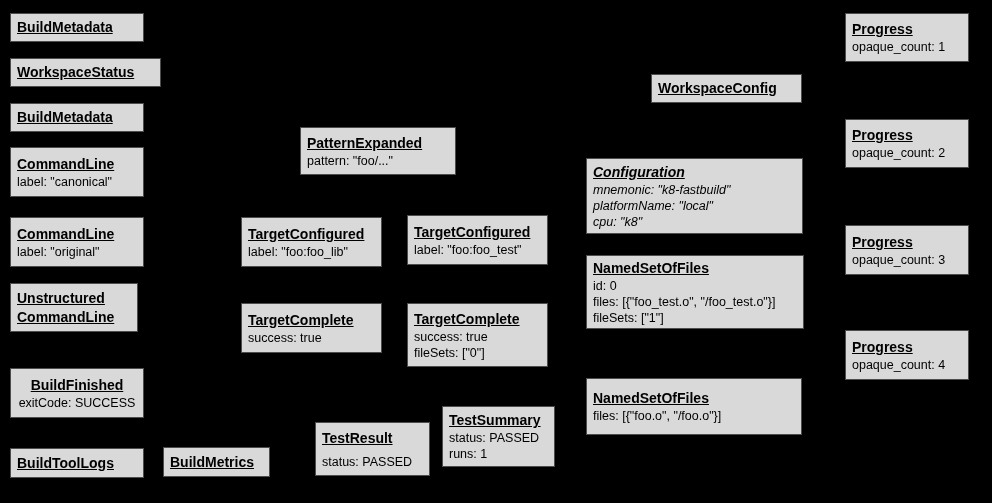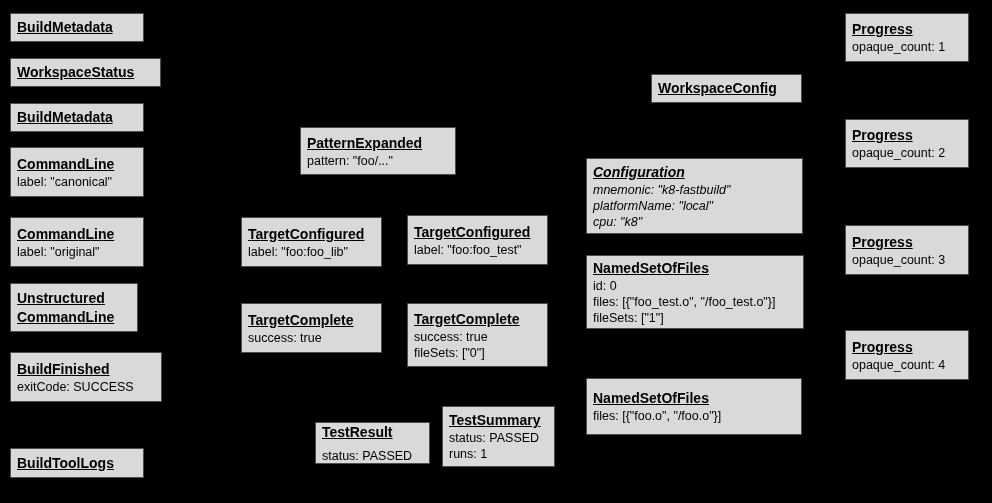--- a/index.html
+++ b/index.html
@@ -68,28 +68,32 @@
     <div class="node-title">CommandLine</div>
     <div class="node-lines">
         <div class="node-line">label: "original"</div>
       </div>
   </div>
     <div class="node" style="left: 10px; top: 283px; width: 128px; height: 49px;">
     <div class="node-title">Unstructured
 CommandLine</div>
     <div class="node-lines"></div>
   </div>
-    <div class="node" style="left: 10px; top: 352px; width: 152px; height: 50px;">
+    <div class="node" style="left: 10px; top: 368px; width: 134px; height: 50px; align-items: center;">
     <div class="node-title">BuildFinished</div>
     <div class="node-lines">
         <div class="node-line">exitCode: SUCCESS</div>
       </div>
   </div>
     <div class="node" style="left: 10px; top: 448px; width: 134px; height: 30px;">
     <div class="node-title">BuildToolLogs</div>
+    <div class="node-lines"></div>
+  </div>
+    <div class="node" style="left: 163px; top: 447px; width: 107px; height: 30px;">
+    <div class="node-title">BuildMetrics</div>
     <div class="node-lines"></div>
   </div>
     <div class="node" style="left: 300px; top: 127px; width: 156px; height: 48px;">
     <div class="node-title">PatternExpanded</div>
     <div class="node-lines">
         <div class="node-line">pattern: "foo/..."</div>
       </div>
   </div>
     <div class="node" style="left: 241px; top: 217px; width: 141px; height: 50px;">
     <div class="node-title">TargetConfigured</div>
@@ -109,21 +113,21 @@
         <div class="node-line">label: "foo:foo_test"</div>
       </div>
   </div>
     <div class="node" style="left: 407px; top: 303px; width: 141px; height: 64px;">
     <div class="node-title">TargetComplete</div>
     <div class="node-lines">
         <div class="node-line">success: true</div>
         <div class="node-line">fileSets: ["0"]</div>
       </div>
   </div>
-    <div class="node" style="left: 315px; top: 422px; width: 115px; height: 42px; gap: 6px;">
+    <div class="node" style="left: 315px; top: 422px; width: 115px; height: 54px; gap: 6px;">
     <div class="node-title">TestResult</div>
     <div class="node-lines">
         <div class="node-line">status: PASSED</div>
       </div>
   </div>
     <div class="node" style="left: 442px; top: 406px; width: 113px; height: 61px;">
     <div class="node-title">TestSummary</div>
     <div class="node-lines">
         <div class="node-line">status: PASSED</div>
         <div class="node-line">runs: 1</div>

